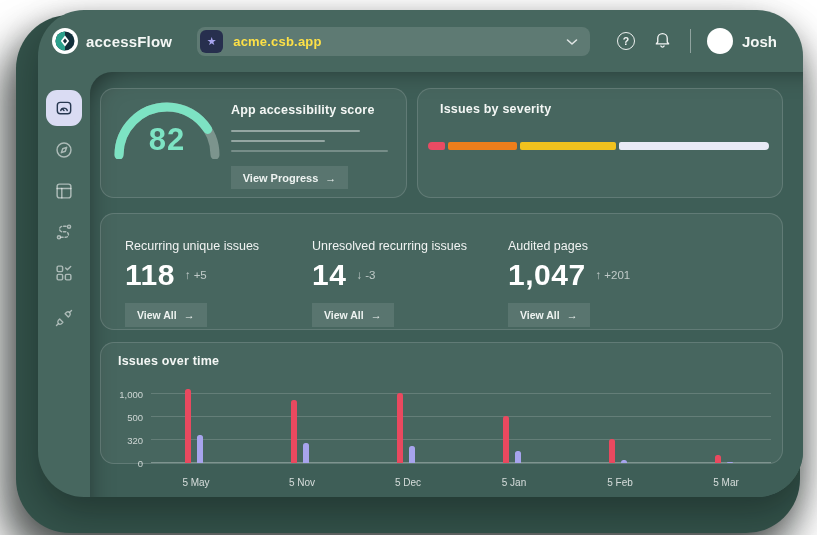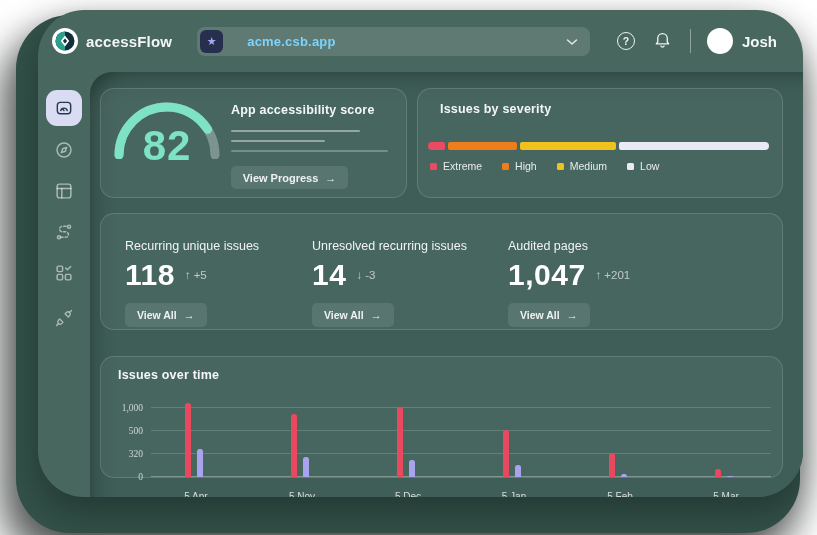--- a/index.html
+++ b/index.html
@@ -19,21 +19,21 @@
   .hdr { position:absolute; left:0; top:0; right:0; height:62px;
     display:flex; align-items:center; padding:0 26px 0 14px; }
   .logo { width:26px; height:26px; flex:none; }
   .brand { margin-left:8px; color:#f4f7f5; font-size:15px; font-weight:700; letter-spacing:.2px; }
   .proj { margin-left:25px; width:393px; height:29px; border-radius:8px;
     background:rgba(255,255,255,.13); display:flex; align-items:center;
     padding:0 12px 0 3px; border:none; cursor:pointer; font-family:inherit; }
   .star-tile { width:23px; height:23px; border-radius:6px; background:#272f4e;
     display:flex; align-items:center; justify-content:center; flex:none; }
   .star-tile span { color:#a9a6f0; font-size:11px; line-height:1; }
-  .proj-name { margin-left:24px; color:#7dd3fc; font-size:13px; font-weight:700; letter-spacing:.2px; }
+  .proj-name { margin-left:10px; color:#fde047; font-size:13px; font-weight:700; letter-spacing:.2px; }
   .proj .chev { margin-left:auto; }
   .hdr-right { margin-left:auto; display:flex; align-items:center; }
   .icon-btn { background:none; border:none; padding:0; cursor:pointer;
     display:flex; align-items:center; justify-content:center; }
   .help-circle { width:18px; height:18px; border:1.6px solid rgba(255,255,255,.9);
     border-radius:50%; color:rgba(255,255,255,.92); font-size:10.5px; font-weight:700;
     display:flex; align-items:center; justify-content:center; }
   .bell-btn { margin-left:18px; }
   .hdr-div { width:1px; height:24px; background:rgba(255,255,255,.4); margin:0 16px 0 18px; }
   .avatar { width:26px; height:26px; border-radius:50%; background:#ffffff; flex:none; cursor:pointer; border:none; }
@@ -60,28 +60,28 @@
     border-radius:14px; position:relative; }
   .card h3 { font-size:12.5px; font-weight:700; color:#f4f7f5; letter-spacing:.2px; }
 
   .row1 { display:flex; gap:10px; height:110px; }
   .gauge-card { width:307px; flex:none; }
   .sev-card { flex:1; }
 
   
   .gauge-wrap { position:absolute; left:8px; top:8px; width:116px; height:62px; }
   .gauge-score { position:absolute; left:0; right:0; top:25px; text-align:center;
-    font-size:42px; font-weight:700; letter-spacing:1px; }
+    font-size:31px; font-weight:700; letter-spacing:1px; }
   .gauge-right { position:absolute; left:130px; top:14px; right:20px; }
   .skel { margin-top:13px; }
   .skel i { display:block; height:2px; border-radius:1px; background:rgba(255,255,255,.42); margin-bottom:8px; }
   .skel i:nth-child(1){ width:129px; }
   .skel i:nth-child(2){ width:94px; }
   .skel i:nth-child(3){ width:157px; background:rgba(255,255,255,.26); margin-bottom:0; }
-  .btn { background:rgba(255,255,255,.1); border:none; border-radius:5px; color:#eef3f1;
+  .btn { background:rgba(255,255,255,.1); border:none; border-radius:0; color:#eef3f1;
     font-size:11px; font-weight:600; display:inline-flex; align-items:center;
     justify-content:center; gap:7px; cursor:pointer; font-family:inherit; }
   .btn .arr { font-size:11px; }
   .progress-btn { margin-top:14px; width:117px; height:23px; }
 
   
   .sev-card h3 { position:absolute; left:16px; top:13px;margin-left:6px; }
   .sev-bar { position:absolute; left:10px; right:13px; top:53px; height:8px; display:flex; gap:3px; }
   .sev-seg { height:8px; border-radius:2px; }
   .sev-seg:first-child { border-radius:4px 2px 2px 4px; }
@@ -96,28 +96,28 @@
   .stat-col:nth-child(1){ width:187px; flex:none; }
   .stat-col:nth-child(2){ width:196px; flex:none; }
   .stat-col:nth-child(3){ flex:1; }
   .stat-label { font-size:12.5px; color:rgba(255,255,255,.92); }
   .stat-line { margin-top:5px; display:flex; align-items:center; gap:10px; }
   .stat-value { font-size:30px; font-weight:700; color:#ffffff; letter-spacing:.5px; }
   .stat-delta { font-size:11.5px; color:rgba(255,255,255,.65); display:flex; gap:3px; align-items:center; }
   .viewall-btn { margin-top:11px; height:24px; padding:9px 12px; font-size:10.5px; }
 
   
-  .chart-card { margin-top:26px; height:122px; }
+  .chart-card { margin-top:12px; height:122px; }
   .chart-card h3 { position:absolute; left:17px; top:11px; }
   .chart-legend { position:absolute; right:14px; top:12px; display:flex; gap:14px; }
   .plot { position:absolute; left:50px; top:38px; width:620px; height:82px; }
   .gridline { position:absolute; left:0; right:0; height:1px; background:rgba(255,255,255,.16); }
   .gridline.zero { background:rgba(255,255,255,.3); }
   .ytick { position:absolute; left:-46px; width:38px; text-align:right;
-    font-size:9.5px; color:rgba(255,255,255,.72);font-family:Liberation Serif, serif; }
+    font-size:9.5px; color:rgba(255,255,255,.72); }
   .bar { position:absolute; bottom:0; width:6px; border-radius:2.5px 2.5px 0 0; }
   .xlabel { position:absolute; top:96px; width:60px; text-align:center;
     font-size:10px; color:rgba(255,255,255,.78); }
 </style>
 </head>
 <body>
 
 <div class="stage">
   <div class="backdrop"></div>
 
@@ -248,38 +248,20 @@
           </div>
         </section>
 
         <section class="card sev-card">
           <h3>Issues by severity</h3>
           <div class="sev-bar" id="sevBar">
               <div class="sev-seg" style="flex-grow: 5; background: rgb(233, 75, 99);"></div>
               <div class="sev-seg" style="flex-grow: 20.9; background: rgb(238, 126, 27);"></div>
               <div class="sev-seg" style="flex-grow: 28.9; background: rgb(241, 194, 30);"></div>
               <div class="sev-seg" style="flex-grow: 45.2; background: rgb(233, 234, 246);"></div>
-            </div>
-          <div class="sev-legend" id="sevLegend">
-              <span class="lg-item">
-                <span class="lg-sq" style="background:#e94b63"></span>
-                <span class="lg-label">Extreme</span>
-              </span>
-              <span class="lg-item">
-                <span class="lg-sq" style="background:#ee7e1b"></span>
-                <span class="lg-label">High</span>
-              </span>
-              <span class="lg-item">
-                <span class="lg-sq" style="background:#f1c21e"></span>
-                <span class="lg-label">Medium</span>
-              </span>
-              <span class="lg-item">
-                <span class="lg-sq" style="background:#e9eaf6"></span>
-                <span class="lg-label">Low</span>
-              </span>
             </div>
         </section>
       </div>
 
       <section class="card stats-card" id="statsCard">
           <div class="stat-col"><div class="stat-label">Recurring unique issues</div><div class="stat-line">
               <span class="stat-value">118</span>
               <span class="stat-delta">
                 <span>↑</span>
                 <span>+5</span>
@@ -316,21 +298,21 @@
             <div class="gridline zero" style="bottom: 0px;"></div>
             <div class="ytick" style="top: 77px;">0</div>
             <div class="gridline" style="bottom: 23px;"></div>
             <div class="ytick" style="top: 54px;">320</div>
             <div class="gridline" style="bottom: 46px;"></div>
             <div class="ytick" style="top: 31px;">500</div>
             <div class="gridline" style="bottom: 69px;"></div>
             <div class="ytick" style="top: 8px;">1,000</div>
             <div class="bar" style="left: 34px; height: 73.6px; background: rgb(233, 73, 95);"></div>
             <div class="bar" style="left: 46px; height: 27.6px; background: rgb(167, 164, 237);"></div>
-            <div class="xlabel" style="left: 15px;">5 Apr</div>
+            <div class="xlabel" style="left: 15px;">5 May</div>
             <div class="bar" style="left: 140px; height: 63.48px; background: rgb(233, 73, 95);"></div>
             <div class="bar" style="left: 152px; height: 19.78px; background: rgb(167, 164, 237);"></div>
             <div class="xlabel" style="left: 121px;">5 Nov</div>
             <div class="bar" style="left: 246px; height: 69.92px; background: rgb(233, 73, 95);"></div>
             <div class="bar" style="left: 258px; height: 16.56px; background: rgb(167, 164, 237);"></div>
             <div class="xlabel" style="left: 227px;">5 Dec</div>
             <div class="bar" style="left: 352px; height: 46.92px; background: rgb(233, 73, 95);"></div>
             <div class="bar" style="left: 364px; height: 11.96px; background: rgb(167, 164, 237);"></div>
             <div class="xlabel" style="left: 333px;">5 Jan</div>
             <div class="bar" style="left: 458px; height: 23.92px; background: rgb(233, 73, 95);"></div>

